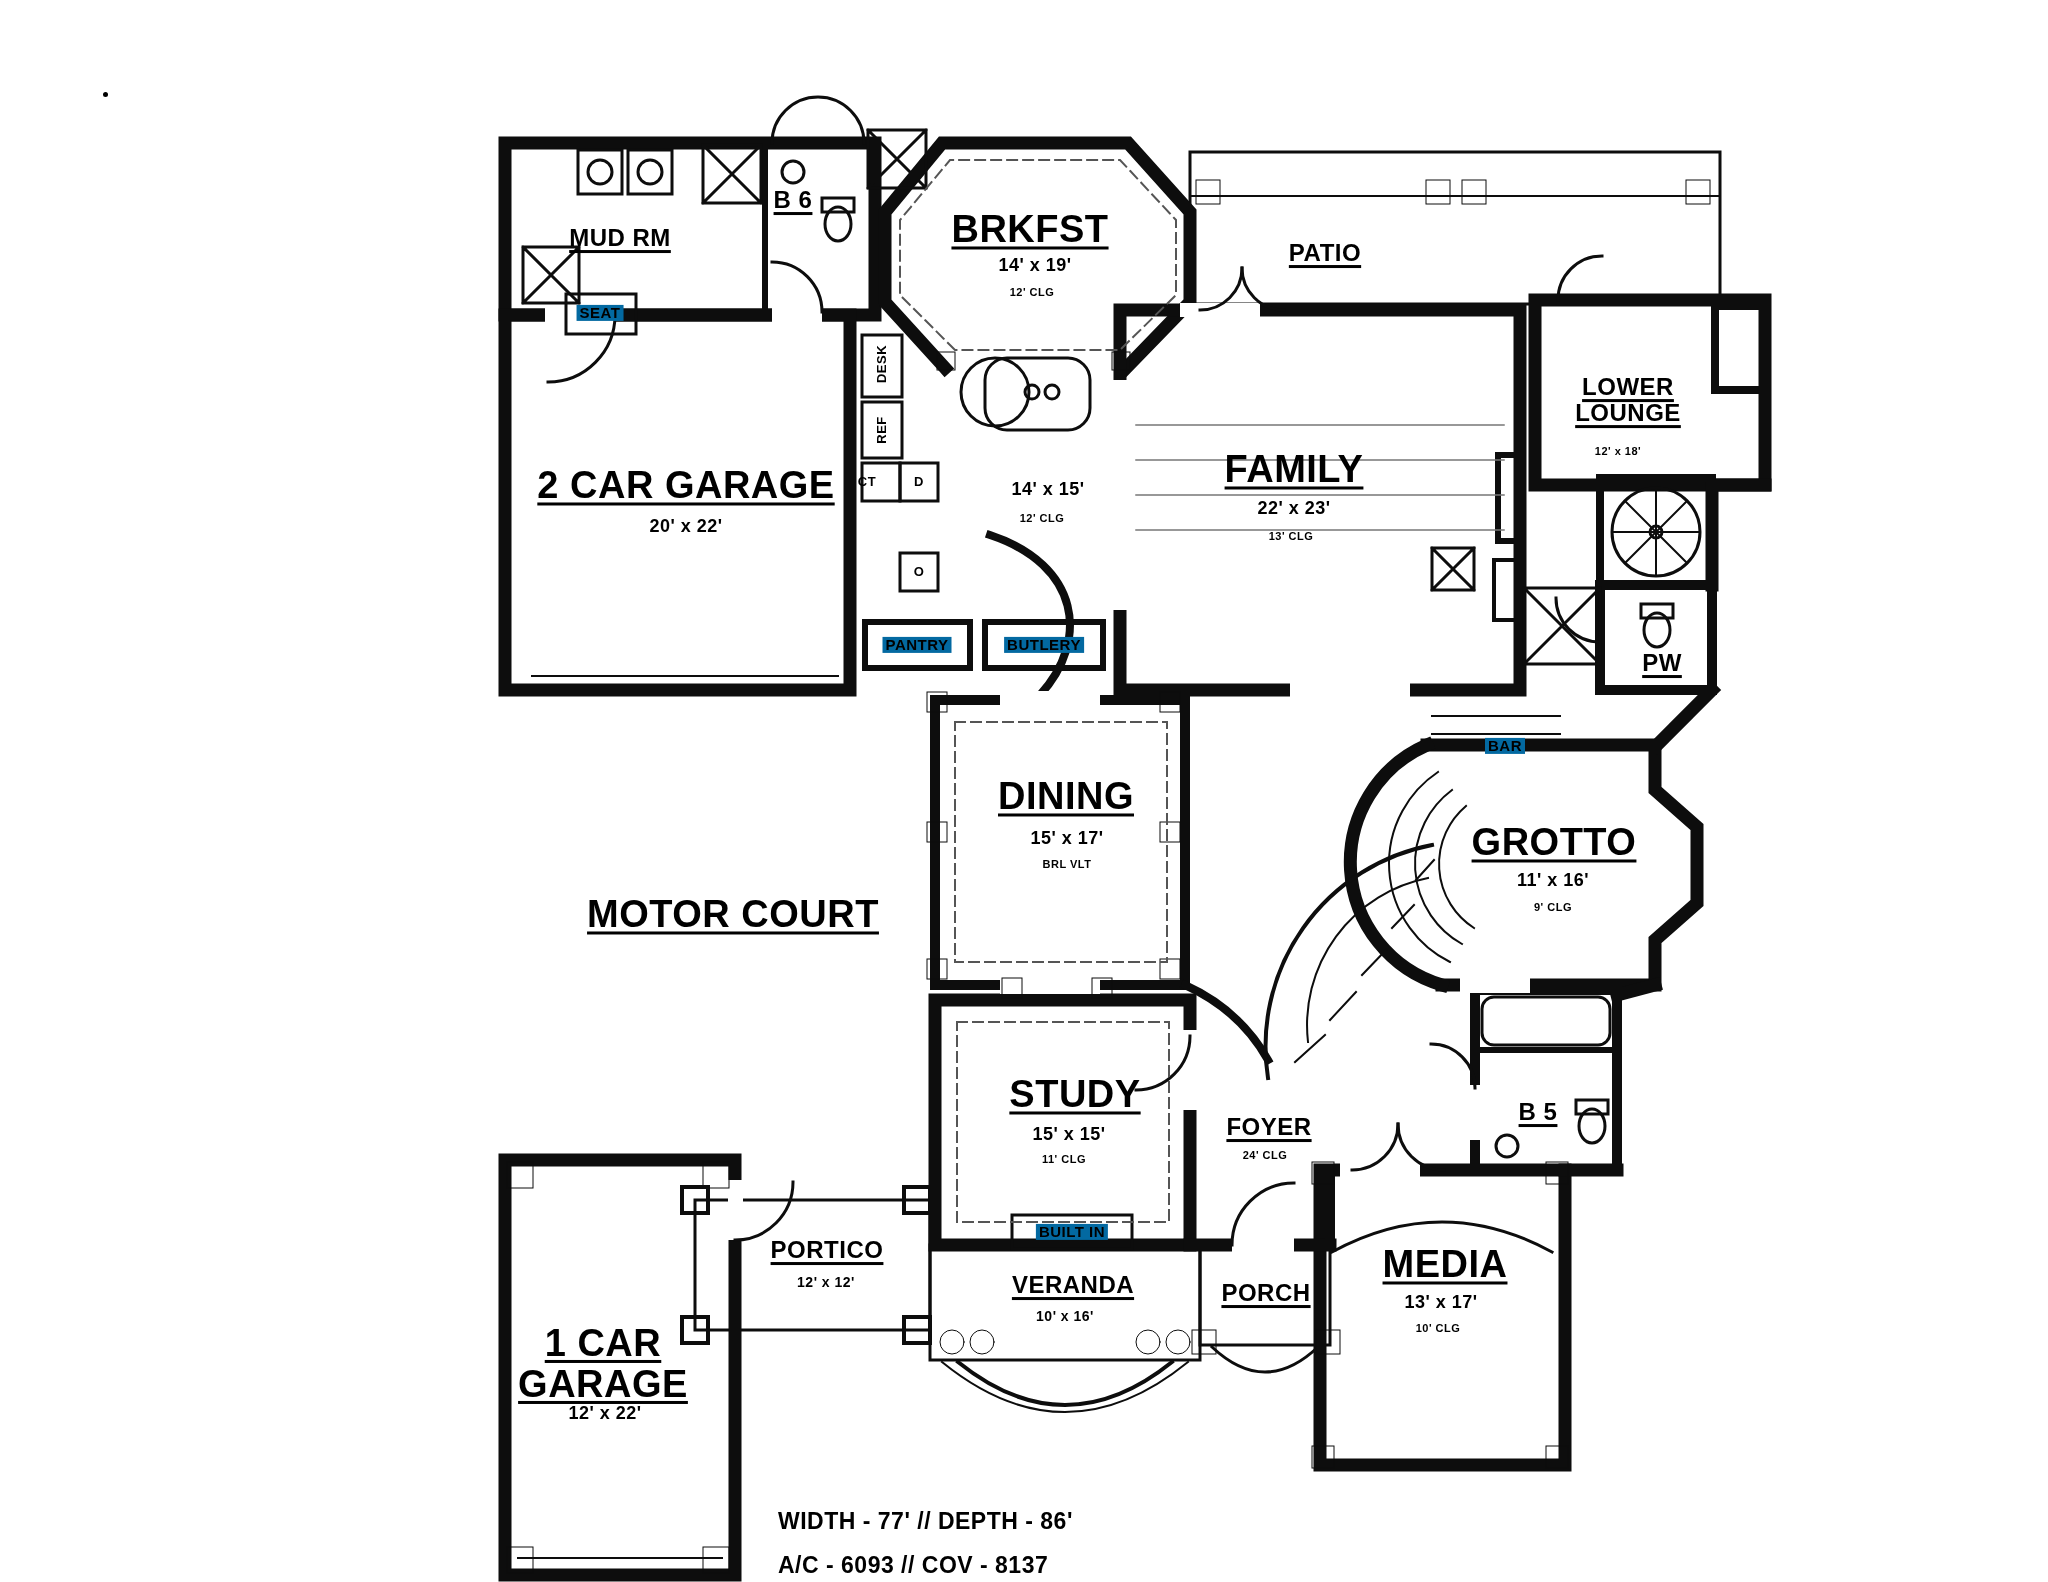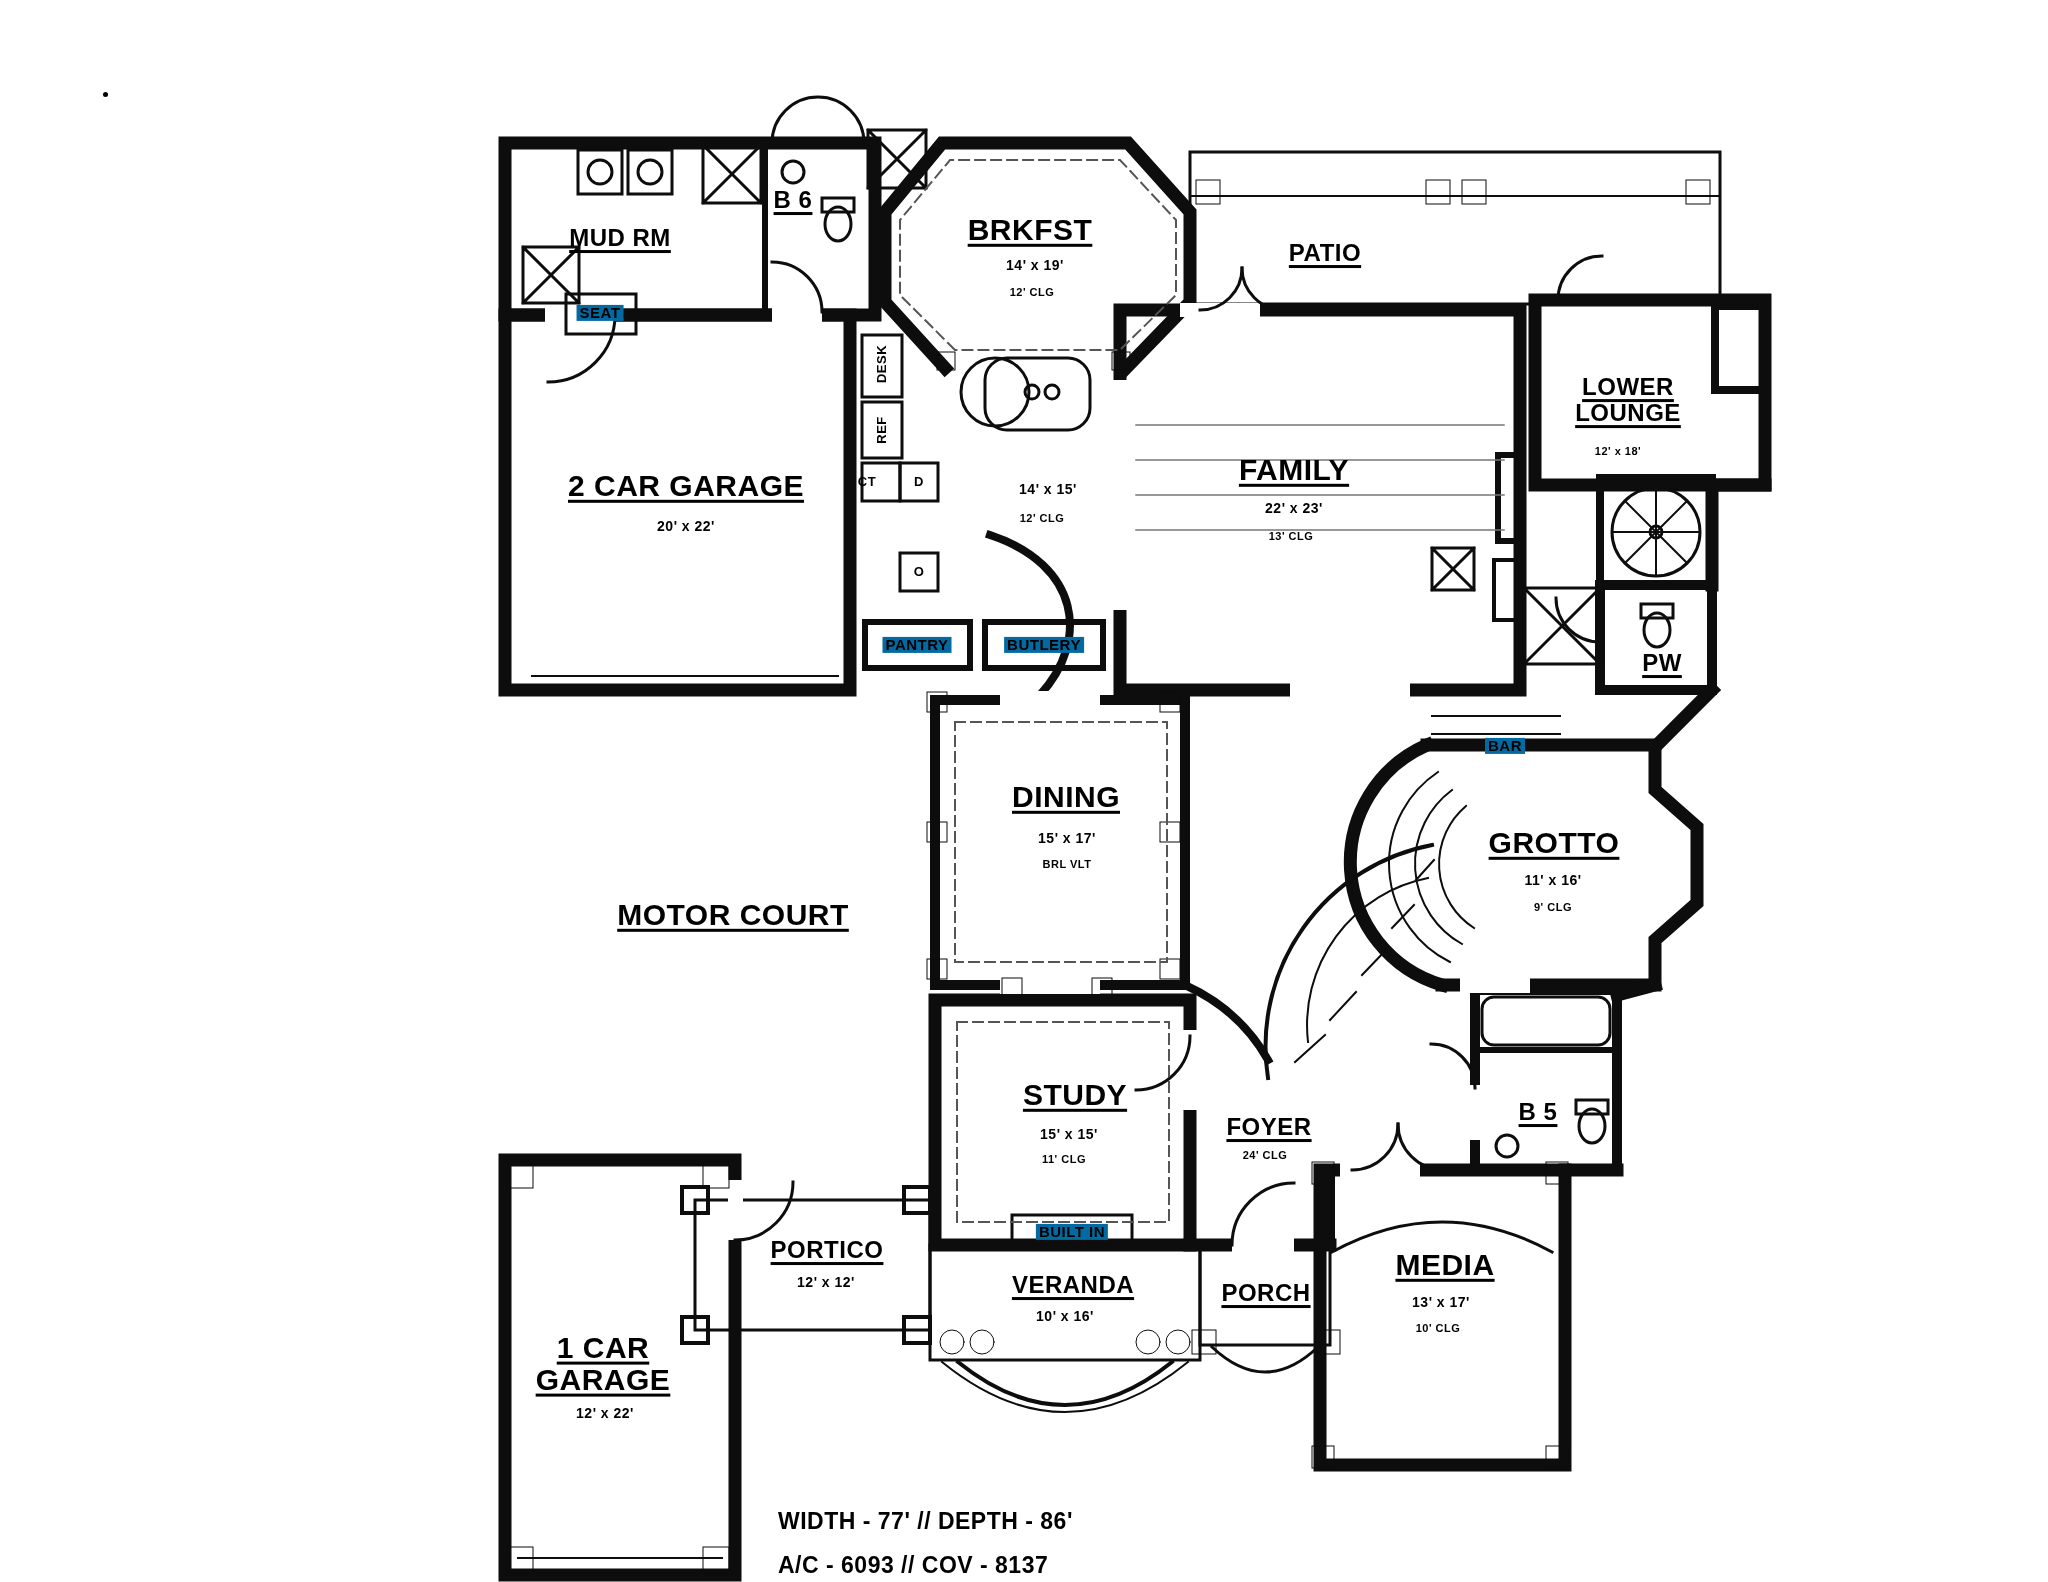--- a/index.html
+++ b/index.html
@@ -9,23 +9,23 @@
   svg *{fill:none;stroke:#0d0d0d;stroke-linejoin:miter;stroke-linecap:square}
   .w13{stroke-width:13}.w10{stroke-width:10}.w8{stroke-width:8}.w6{stroke-width:6}
   .w4{stroke-width:4}.w3{stroke-width:3}.w2{stroke-width:2}
   .white{fill:#fff;stroke:none}
   .fill{fill:#0d0d0d;stroke:none}
   .dash{stroke-width:2;stroke:#555;stroke-dasharray:10 6}
   .gray{stroke:#777;stroke-width:1.5}
 
   .L{position:absolute;transform:translate(-50%,-50%);font-weight:700;color:#000;
      text-align:center;white-space:nowrap;line-height:1.08;letter-spacing:.5px;z-index:5}
-  .rm{font-size:30px}
+  .rm{font-size:38px}
   .md{font-size:24px}
-  .dim{font-size:14px}
+  .dim{font-size:18px}
   .clg{font-size:11px}
   .dm2{font-size:14px}
   .sm{font-size:15px;background:#0369a1;padding:0 3px}
   .tny{font-size:13px}
   .u{text-decoration:underline;text-decoration-thickness:2.5px;text-underline-offset:4px}
   .wrap{white-space:normal}
   .vert{transform:translate(-50%,-50%) rotate(-90deg);font-size:13px}
   .title{position:absolute;font-weight:700;font-size:42px;letter-spacing:1.5px;z-index:5}
   .ftr{position:absolute;font-weight:700;font-size:23px;letter-spacing:.5px;z-index:5}
   .dot{position:absolute;width:5px;height:5px;background:#000;border-radius:50%}

